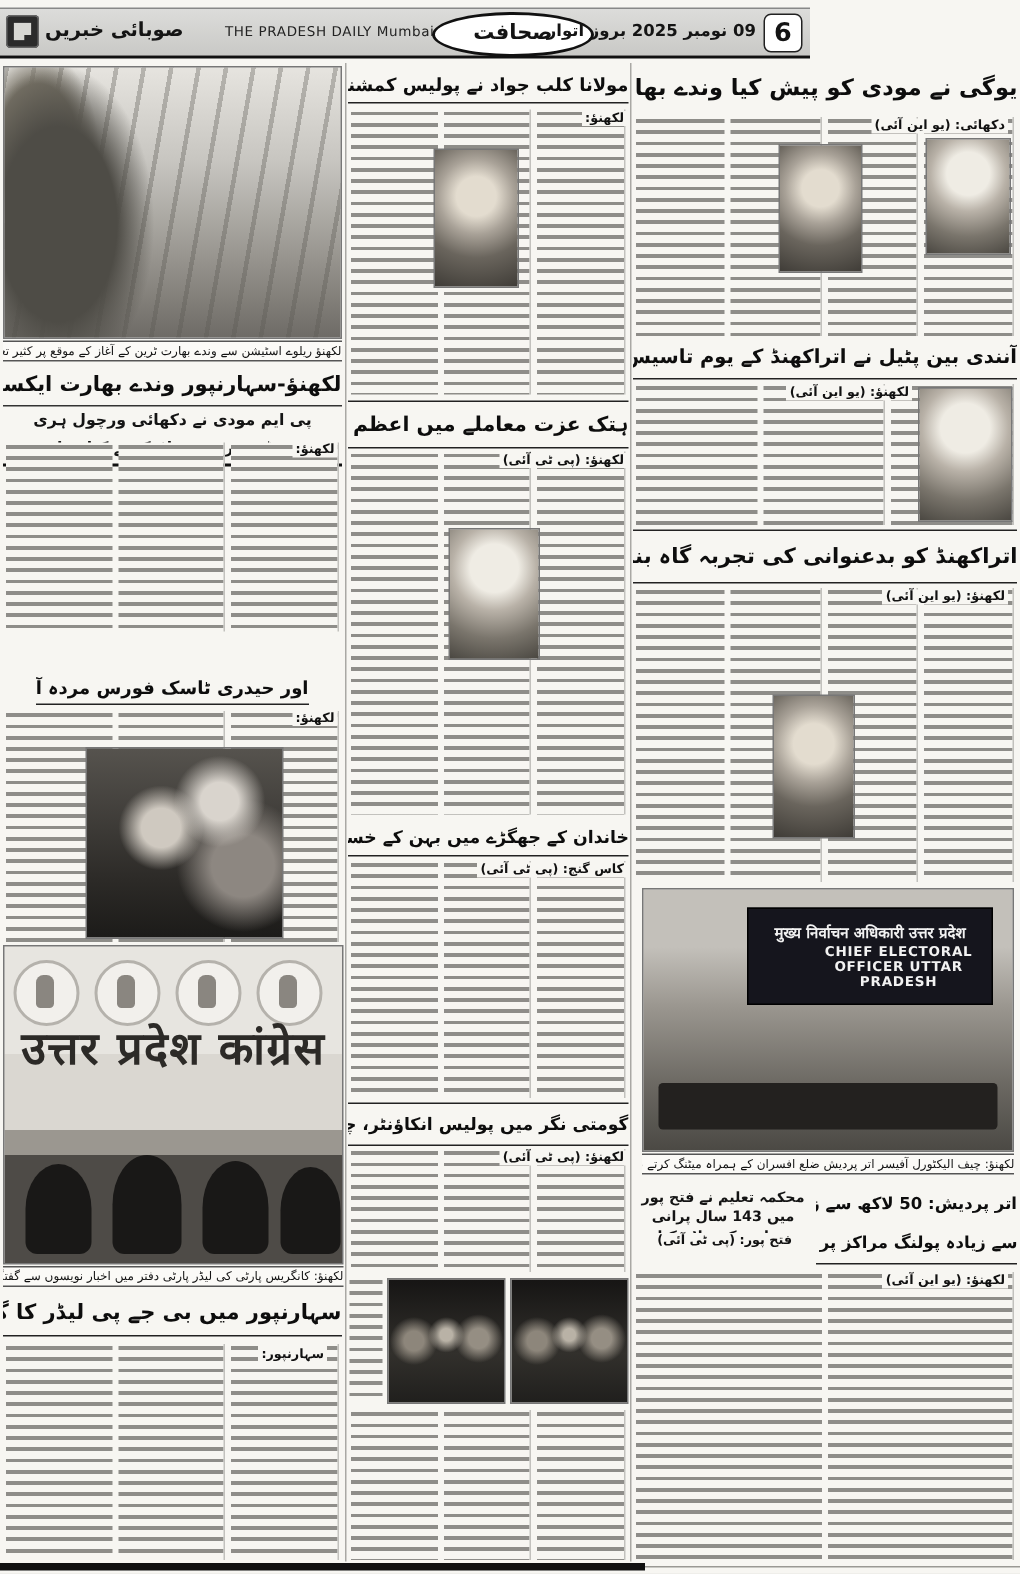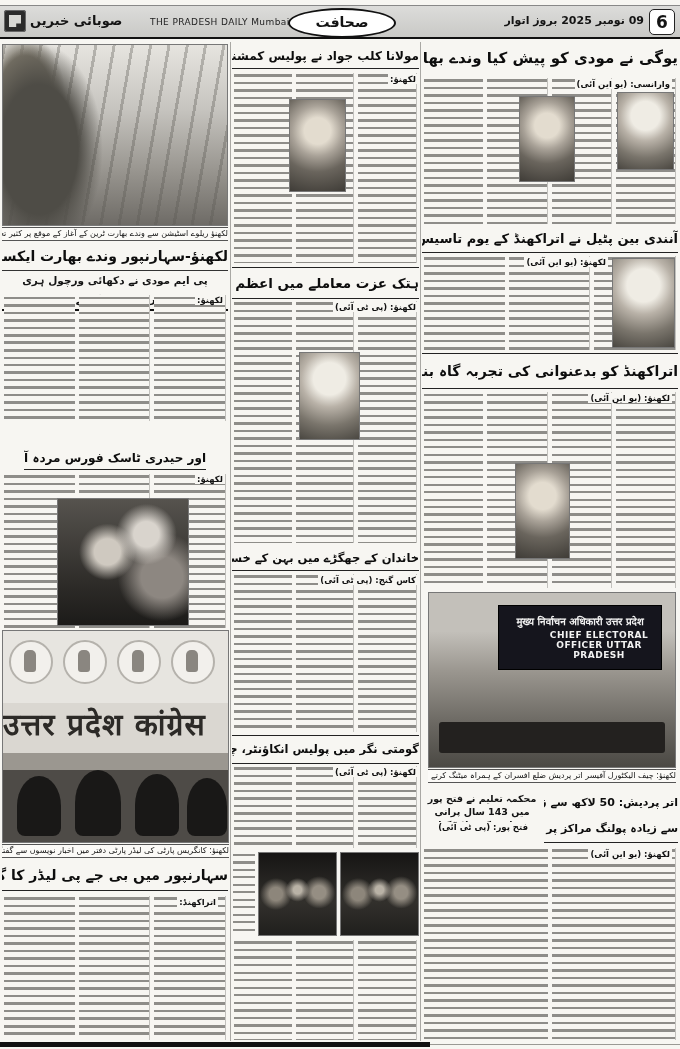--- a/index.html
+++ b/index.html
@@ -1,20 +1,20 @@
 <!DOCTYPE html>
 <html lang="ur"><head>
 <meta charset="utf-8">
 <style>
   html,body{margin:0;padding:0;background:#e9e8e4;}
   #page{position:relative;width:680px;height:1049px;background:#f7f6f2;overflow:hidden;
         font-family:"DejaVu Sans",sans-serif;color:#141414;}
   .abs{position:absolute;}
   
-  #hdr{left:0;top:5px;width:680px;height:31px;background:linear-gradient(#dcdcda,#c9c9c6);
+  #hdr{left:0;top:5px;width:540px;height:31px;background:linear-gradient(#dcdcda,#c9c9c6);
        border-top:1px solid #888;border-bottom:2px solid #111;}
   .pageno{right:5px;top:3px;width:24px;height:24px;background:#fff;border:1.5px solid #222;
           border-radius:5px;font-weight:bold;font-size:17px;text-align:center;line-height:24px;}
   .hdate{right:36px;top:8px;font-size:11px;font-weight:bold;direction:rtl;text-align:center;}
   .oval{left:288px;top:2px;width:104px;height:26px;border:2px solid #111;border-radius:50%;
         background:#fff;box-shadow:0 0 0 2px #fff inset;text-align:center;line-height:24px;
         font-weight:bold;font-size:14px;direction:rtl;}
   .ename{left:150px;top:11px;font-size:9px;letter-spacing:.4px;color:#222;}
   .secicon{left:4px;top:4px;width:22px;height:22px;background:#2b2b2b;border-radius:3px;
            box-shadow:0 0 0 1px #666 inset;}
@@ -57,21 +57,21 @@
   .ph-night{background:
       radial-gradient(circle at 50% 45%,#b9b2a6 0 7%,rgba(0,0,0,0) 20%),
       radial-gradient(circle at 22% 50%,#8d867b 0 9%,rgba(0,0,0,0) 22%),
       radial-gradient(circle at 78% 48%,#958e83 0 9%,rgba(0,0,0,0) 22%),
       linear-gradient(180deg,#161514,#32302c 60%,#201f1d);}
   .ph-congress{background:linear-gradient(180deg,#e7e5e0 0 34%,#dad7d1 34% 58%,#9b9790 58% 66%,#4e4b47 66% 100%);overflow:hidden;}
   .c-circle{position:absolute;top:9px;width:40px;height:40px;border-radius:50%;
             background:#f2f0ec;border:2px solid #b5b2ac;}
   .c-circle:after{content:"";position:absolute;left:13px;top:8px;width:12px;height:22px;
             background:#8a8680;border-radius:5px 5px 3px 3px;}
-  .c-banner{position:absolute;left:0;top:72px;width:100%;font-weight:bold;
+  .c-banner{position:absolute;left:0;top:46px;width:100%;text-align:center;font-weight:bold;
             font-size:30px;color:#2c2a27;letter-spacing:1px;}
   .c-sil{position:absolute;bottom:6px;border-radius:50% 50% 8px 8px;background:#191817;}
   .ph-ceo{background:linear-gradient(180deg,#c3c0ba 0 22%,#9a968f 45%,#6b6862 75%,#4b4944 100%);overflow:hidden;padding-left:12px;}
   .ceo-banner{position:absolute;left:28%;top:7%;width:66%;height:36%;background:#15151d;
               border:1px solid #000;color:#f2f2f2;text-align:center;display:flex;
               flex-direction:column;justify-content:center;gap:2px;}
   .ceo-banner .hi{font-size:10px;font-weight:bold;}
   .ceo-banner .en{font-size:9px;font-weight:bold;letter-spacing:.5px;margin-left:38px;}
   .ceo-table{position:absolute;left:4%;bottom:8%;width:92%;height:18%;background:#23211f;
              border-radius:3px;}
@@ -131,21 +131,21 @@
     <div class="c-sil" style="left:184px;width:40px;height:58px;"></div>
   </div>
   <div class="abs caption" style="left:2px;top:844px;width:227px;">لکھنؤ: کانگریس پارٹی کی لیڈر پارٹی دفتر میں اخبار نویسوں سے گفتگو کرتے ہوئے۔</div>
 
   <div class="abs hl rule-b" style="left:2px;top:860px;width:226px;font-size:14px;line-height:30px;">سہارنپور میں بی جے پی لیڈر کا گولی مار کر قتل</div>
   <div class="abs cols" style="left:2px;top:896px;width:226px;height:144px;">
     <div class="col"></div>
     <div class="col"></div>
     <div class="col"></div>
   </div>
-  <span class="abs dateline" style="right:462px;top:897px;">اتراکھنڈ:</span>
+  <span class="abs dateline" style="right:462px;top:897px;">سہارنپور:</span>
 
   <div class="abs hl rule-b" style="left:232px;top:45px;width:187px;font-size:12px;line-height:23px;">مولانا کلب جواد نے پولیس کمشنر کا شکریہ ادا کیا</div>
   <div class="abs cols" style="left:232px;top:73px;width:187px;height:190px;">
     <div class="col"></div>
     <div class="col"></div>
     <div class="col"></div>
   </div>
   <span class="abs dateline" style="right:262px;top:74px;">لکھنؤ:</span>
   <div class="abs ph portrait" style="left:289px;top:99px;width:57px;height:93px;"></div>
 
@@ -182,21 +182,21 @@
     <div class="col"></div>
   </div>
 
   <div class="abs hl" style="left:424px;top:42px;width:254px;font-size:15px;line-height:32px;">یوگی نے مودی کو پیش کیا وندے بھارت ٹرین کا ماڈل</div>
   <div class="abs cols" style="left:422px;top:78px;width:256px;height:146px;">
     <div class="col"></div>
     <div class="col"></div>
     <div class="col"></div>
     <div class="col"></div>
   </div>
-  <span class="abs dateline" style="right:8px;top:79px;">وارانسی: (یو این آئی)</span>
+  <span class="abs dateline" style="right:8px;top:79px;">دکھائی: (یو این آئی)</span>
   <div class="abs ph portrait" style="left:519px;top:96px;width:56px;height:86px;"></div>
   <div class="abs ph portrait light" style="left:617px;top:92px;width:57px;height:78px;"></div>
 
   <div class="abs hl rule-b" style="left:422px;top:226px;width:256px;font-size:13px;line-height:26px;">آنندی بین پٹیل نے اتراکھنڈ کے یوم تاسیس پر مبارکباد پیش کی</div>
   <div class="abs cols" style="left:422px;top:256px;width:256px;height:94px;">
     <div class="col"></div>
     <div class="col"></div>
     <div class="col"></div>
   </div>
   <span class="abs dateline" style="right:72px;top:257px;">لکھنؤ: (یو این آئی)</span>

